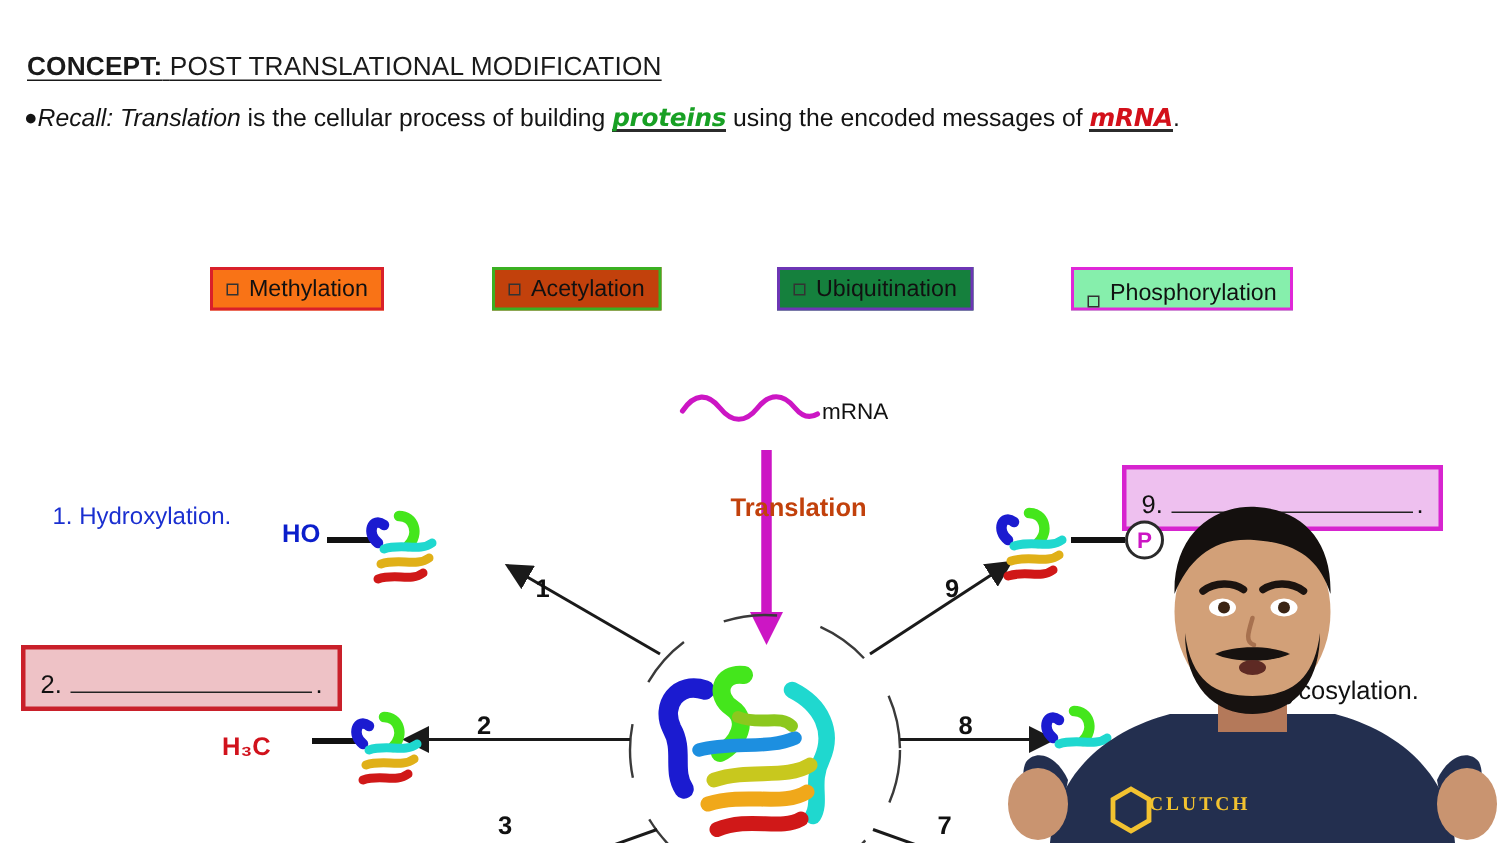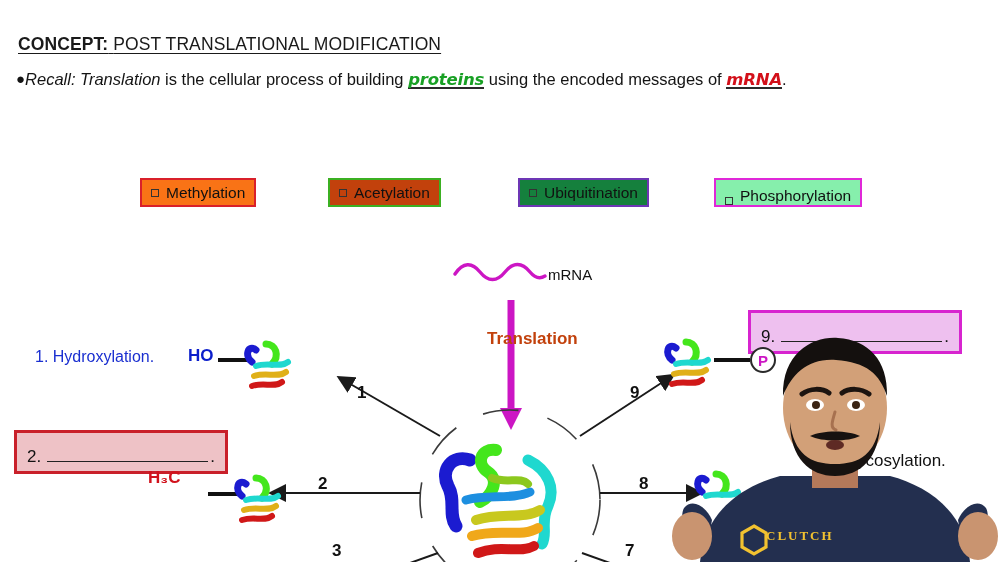--- a/index.html
+++ b/index.html
@@ -253,29 +253,29 @@
 
     <div class="dlabel translation-lbl" style="left:487px; top:81px;">Translation</div>
 
     <div class="dlabel num-lbl" style="left:357px; top:135px;">1</div>
     <div class="dlabel num-lbl" style="left:318px; top:226px;">2</div>
     <div class="dlabel num-lbl" style="left:332px; top:293px;">3</div>
     <div class="dlabel num-lbl" style="left:630px; top:135px;">9</div>
     <div class="dlabel num-lbl" style="left:639px; top:226px;">8</div>
     <div class="dlabel num-lbl" style="left:625px; top:293px;">7</div>
 
-    <div class="dlabel hydrox-lbl" style="left:35px; top:100px;">1. Hydroxylation.</div>
+    <div class="dlabel hydrox-lbl" style="left:35px; top:88px;">1. Hydroxylation.</div>
     <div class="dlabel ho-lbl" style="left:188px; top:98px;">HO</div>
 
     <div class="ans-box" id="ans2" style="left: 14px; top: 182px; width: 214px; height: 44px; border-color: rgb(201, 32, 42); background: rgb(238, 194, 198);">
       <span class="n">2.</span>
       <span class="line"></span>
       <span class="period">.</span>
     </div>
-    <div class="dlabel h3c-lbl" style="left:148px; top:220px;">H₃C</div>
+    <div class="dlabel h3c-lbl" style="left:148px; top:240px;">H₃C</div>
 
     <div class="ans-box" id="ans9" style="left: 748px; top: 62px; width: 214px; height: 44px; border-color: rgb(215, 36, 207); background: rgb(238, 192, 239);">
       <span class="n">9.</span>
       <span class="line"></span>
       <span class="period">.</span>
     </div>
 
     <div class="p-circle" style="left:750px; top:99px;">
       <span>P</span>
     </div>

